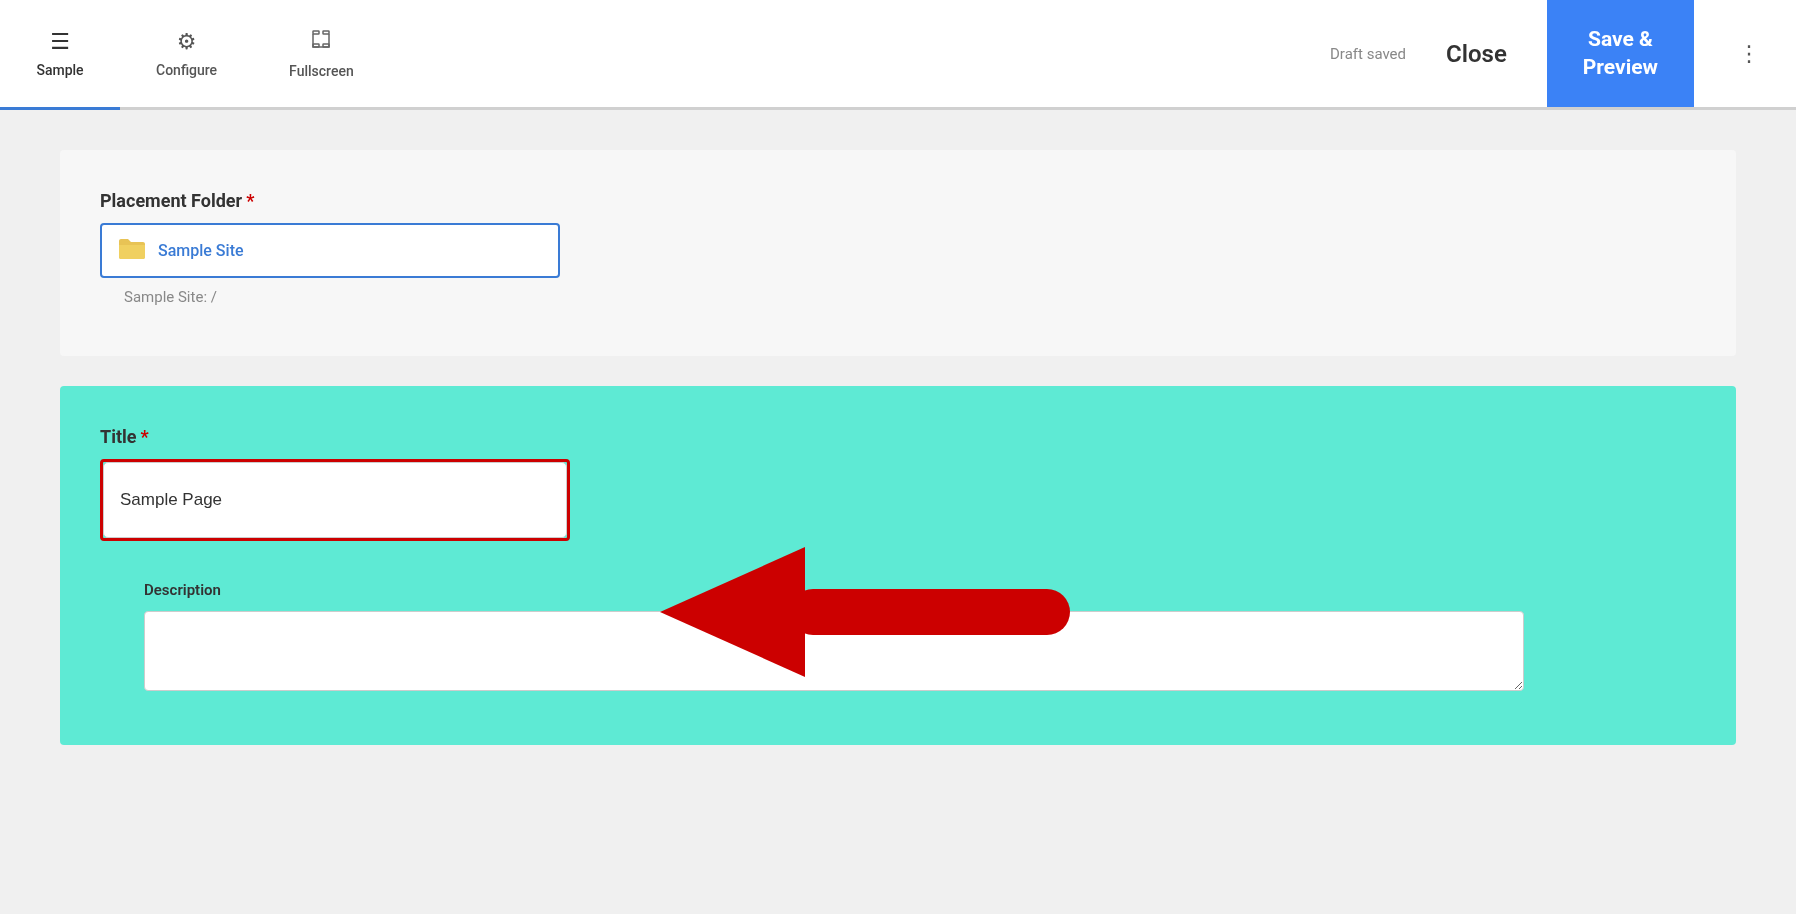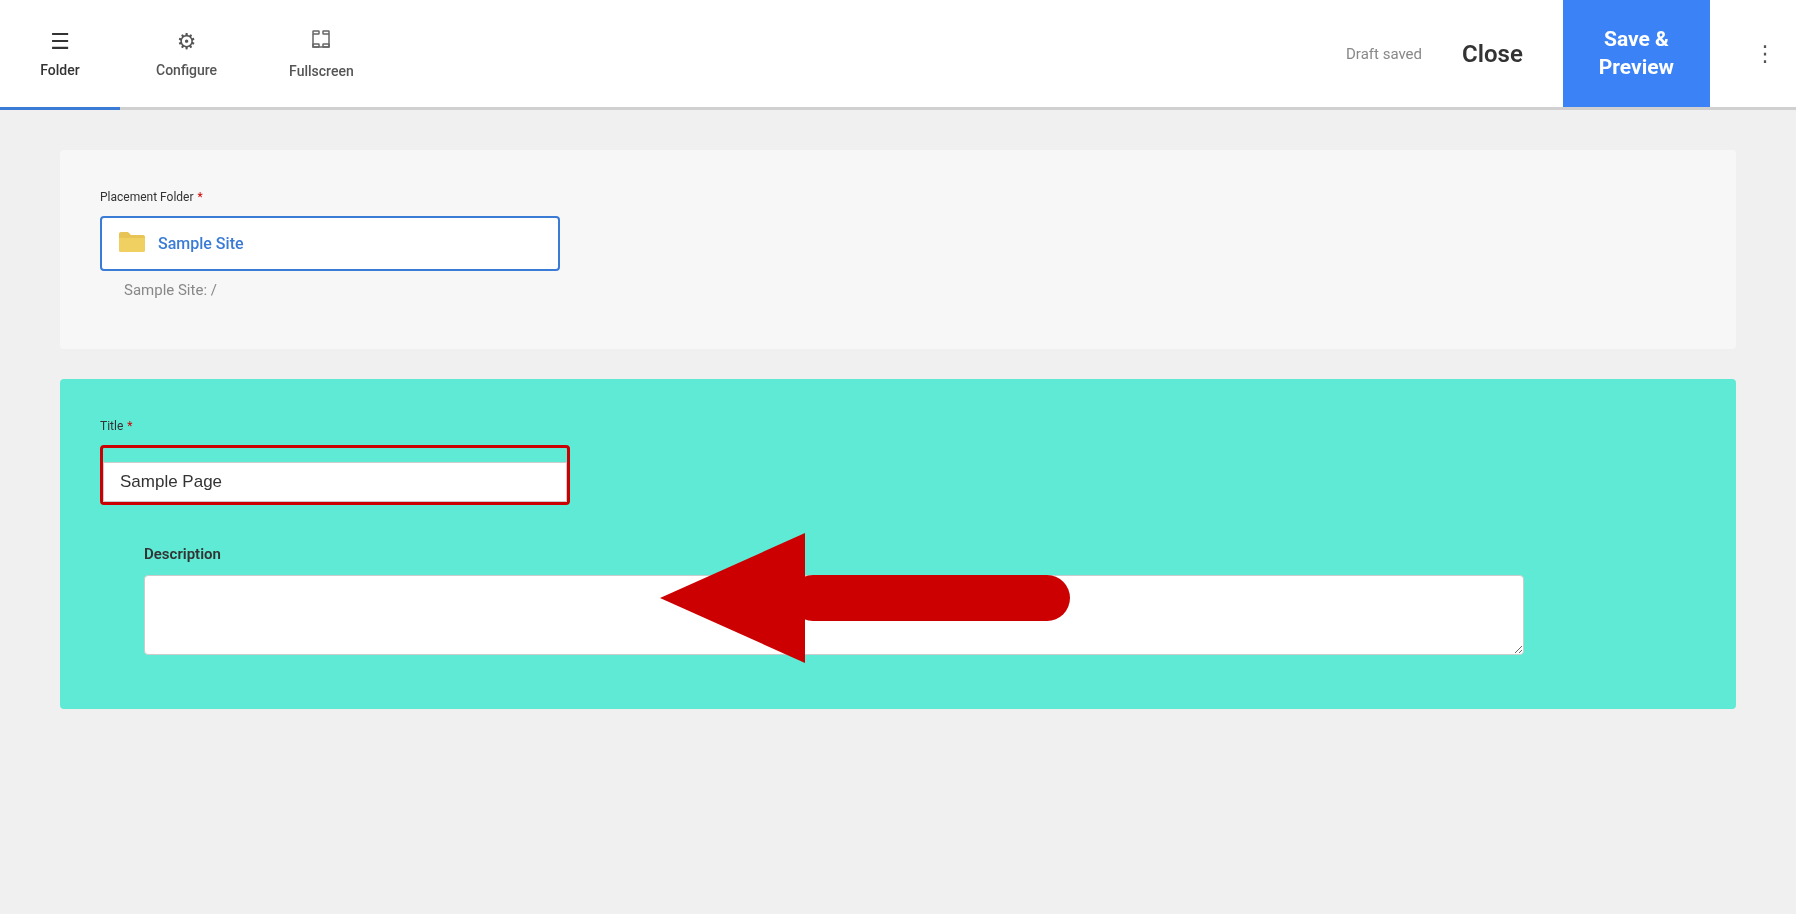--- a/index.html
+++ b/index.html
@@ -61,21 +61,21 @@
     }
 
     .toolbar-spacer {
       flex: 1;
     }
 
     .toolbar-right {
       display: flex;
       align-items: center;
       gap: 24px;
-      padding-right: 0;
+      padding-right: 16px;
     }
 
     .draft-saved {
       color: #888;
       font-size: 15px;
     }
 
     .close-btn {
       color: #333;
       font-size: 24px;
@@ -119,22 +119,22 @@
 
     
     .section {
       background: #f7f7f7;
       border-radius: 4px;
       padding: 40px 40px 50px 40px;
       margin-bottom: 30px;
     }
 
     .field-label {
-      font-size: 12px;
-      font-weight: 400;
+      font-size: 18px;
+      font-weight: 700;
       color: #333;
       margin-bottom: 12px;
     }
 
     .required-star {
       color: #cc0000;
       margin-left: 4px;
     }
 
     
@@ -180,27 +180,26 @@
     .title-field-wrapper {
       position: relative;
       border: 3px solid #cc0000;
       border-radius: 4px;
       display: inline-block;
       width: 470px;
     }
 
     .title-input {
       border: 1px solid #ccc;
-      border-radius: 0;
-      padding: 9px 16px;
+      border-radius: 5px;
+      padding: 27px 16px;
       font-size: 17px;
       color: #333;
       width: 100%;
       outline: none;
-      margin-top: 14px;
     }
 
     
     .arrow-container {
       position: absolute;
       left: 560px;
       top: 88px;
     }
 
     
@@ -229,21 +228,21 @@
       display: block;
     }
   </style>
 </head>
 <body>
 
 <div class="toolbar">
 
   <div class="tab active">
     <span class="tab-icon">☰</span>
-    <span class="tab-label">Folder</span>
+    <span class="tab-label">Sample</span>
   </div>
 
 
   <div class="tab">
     <span class="tab-icon">⚙</span>
     <span class="tab-label">Configure</span>
   </div>
 
   <div class="tab">
     <span class="tab-icon">

